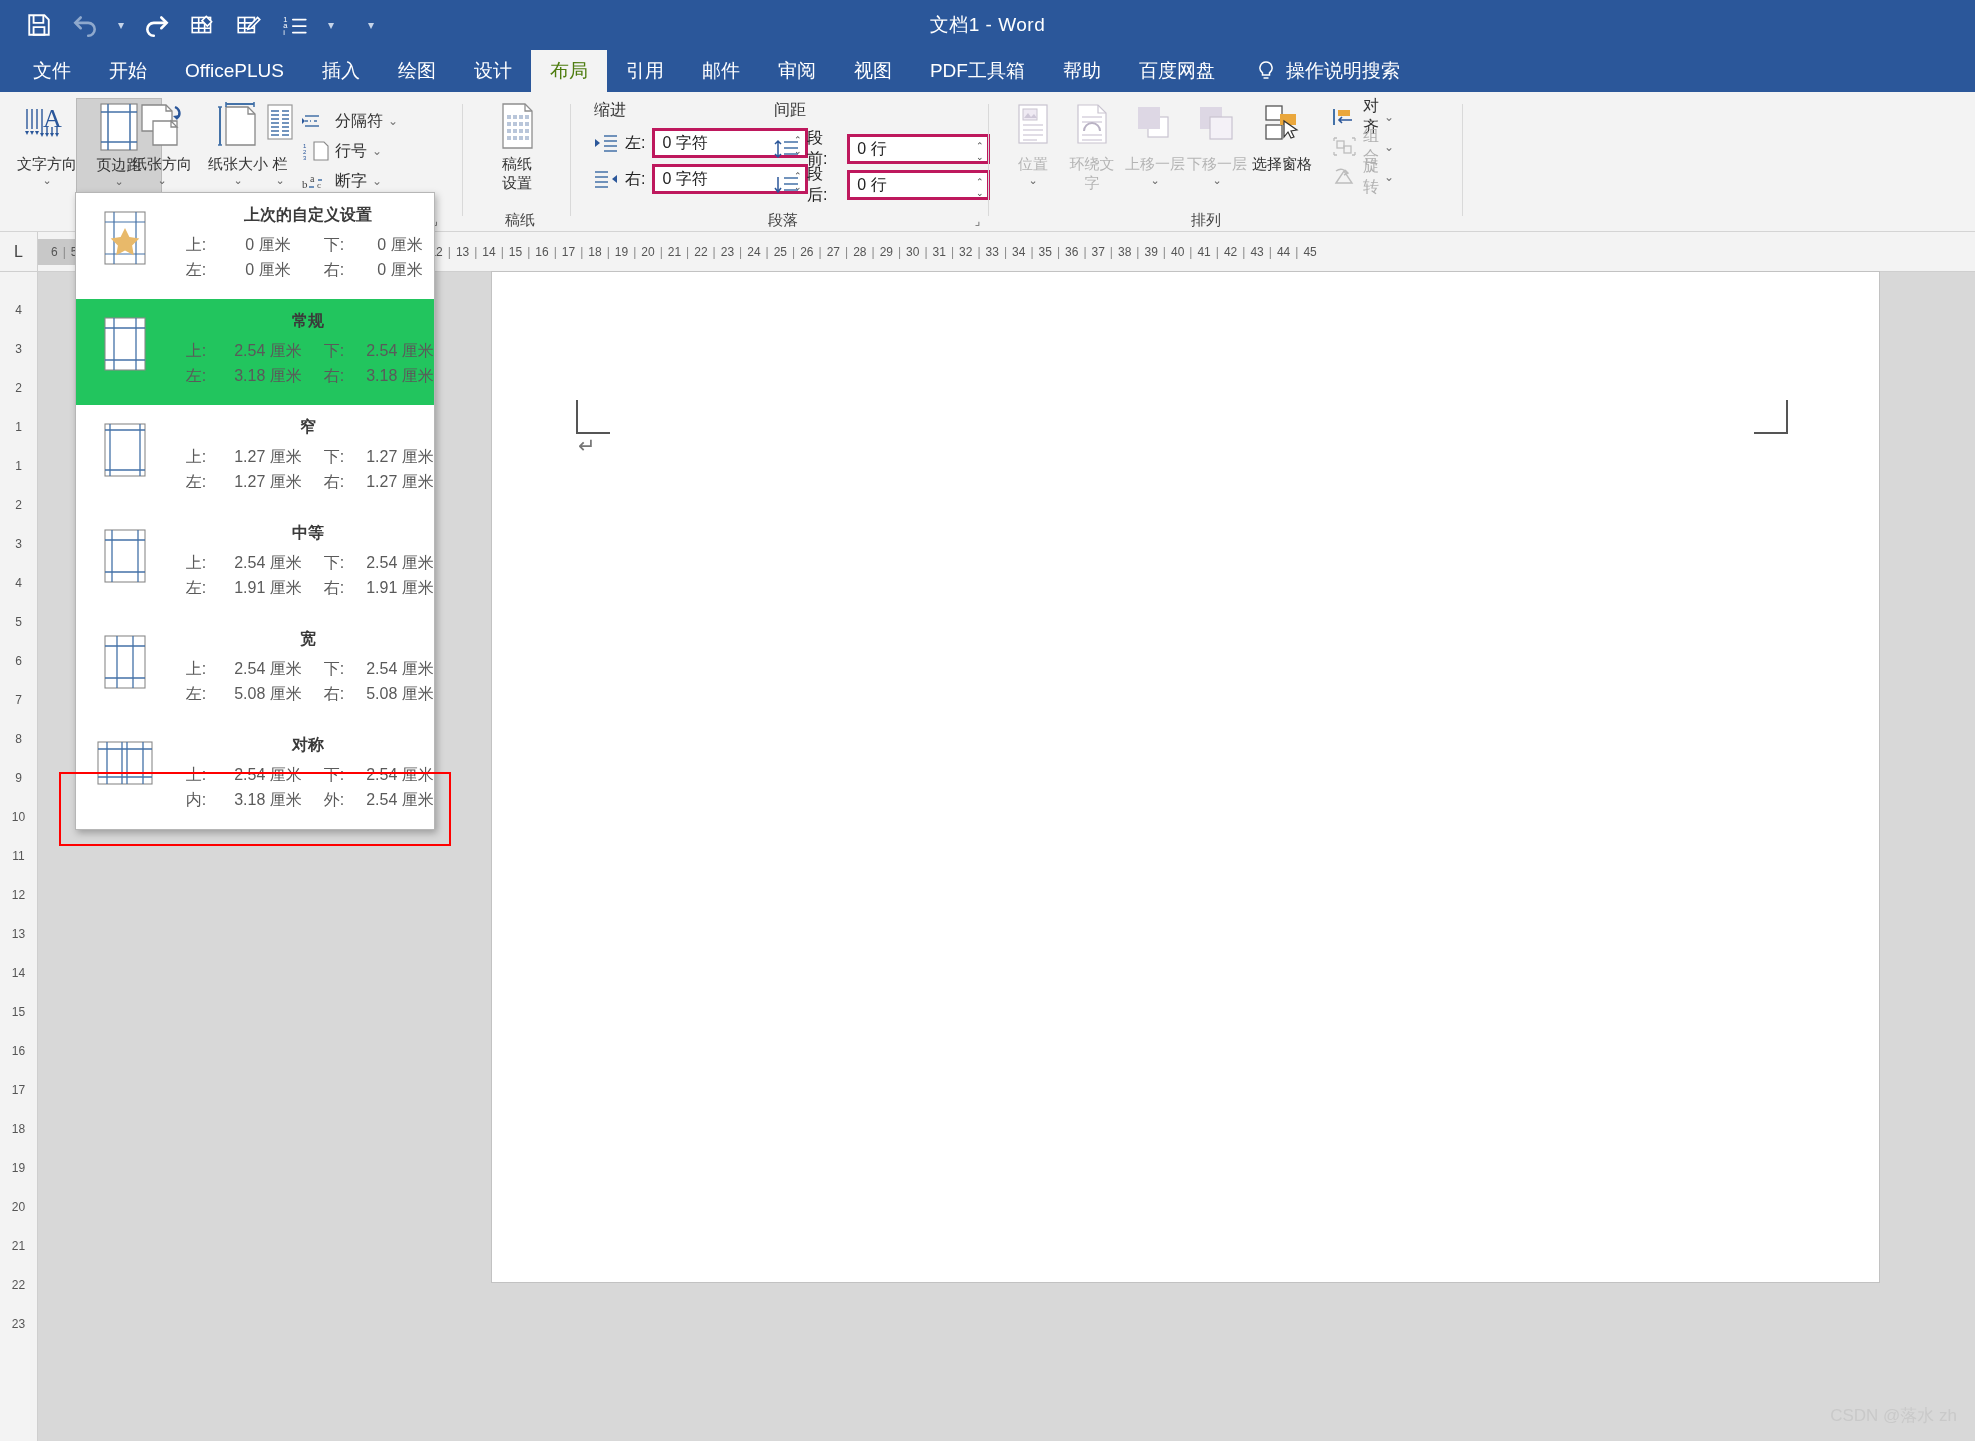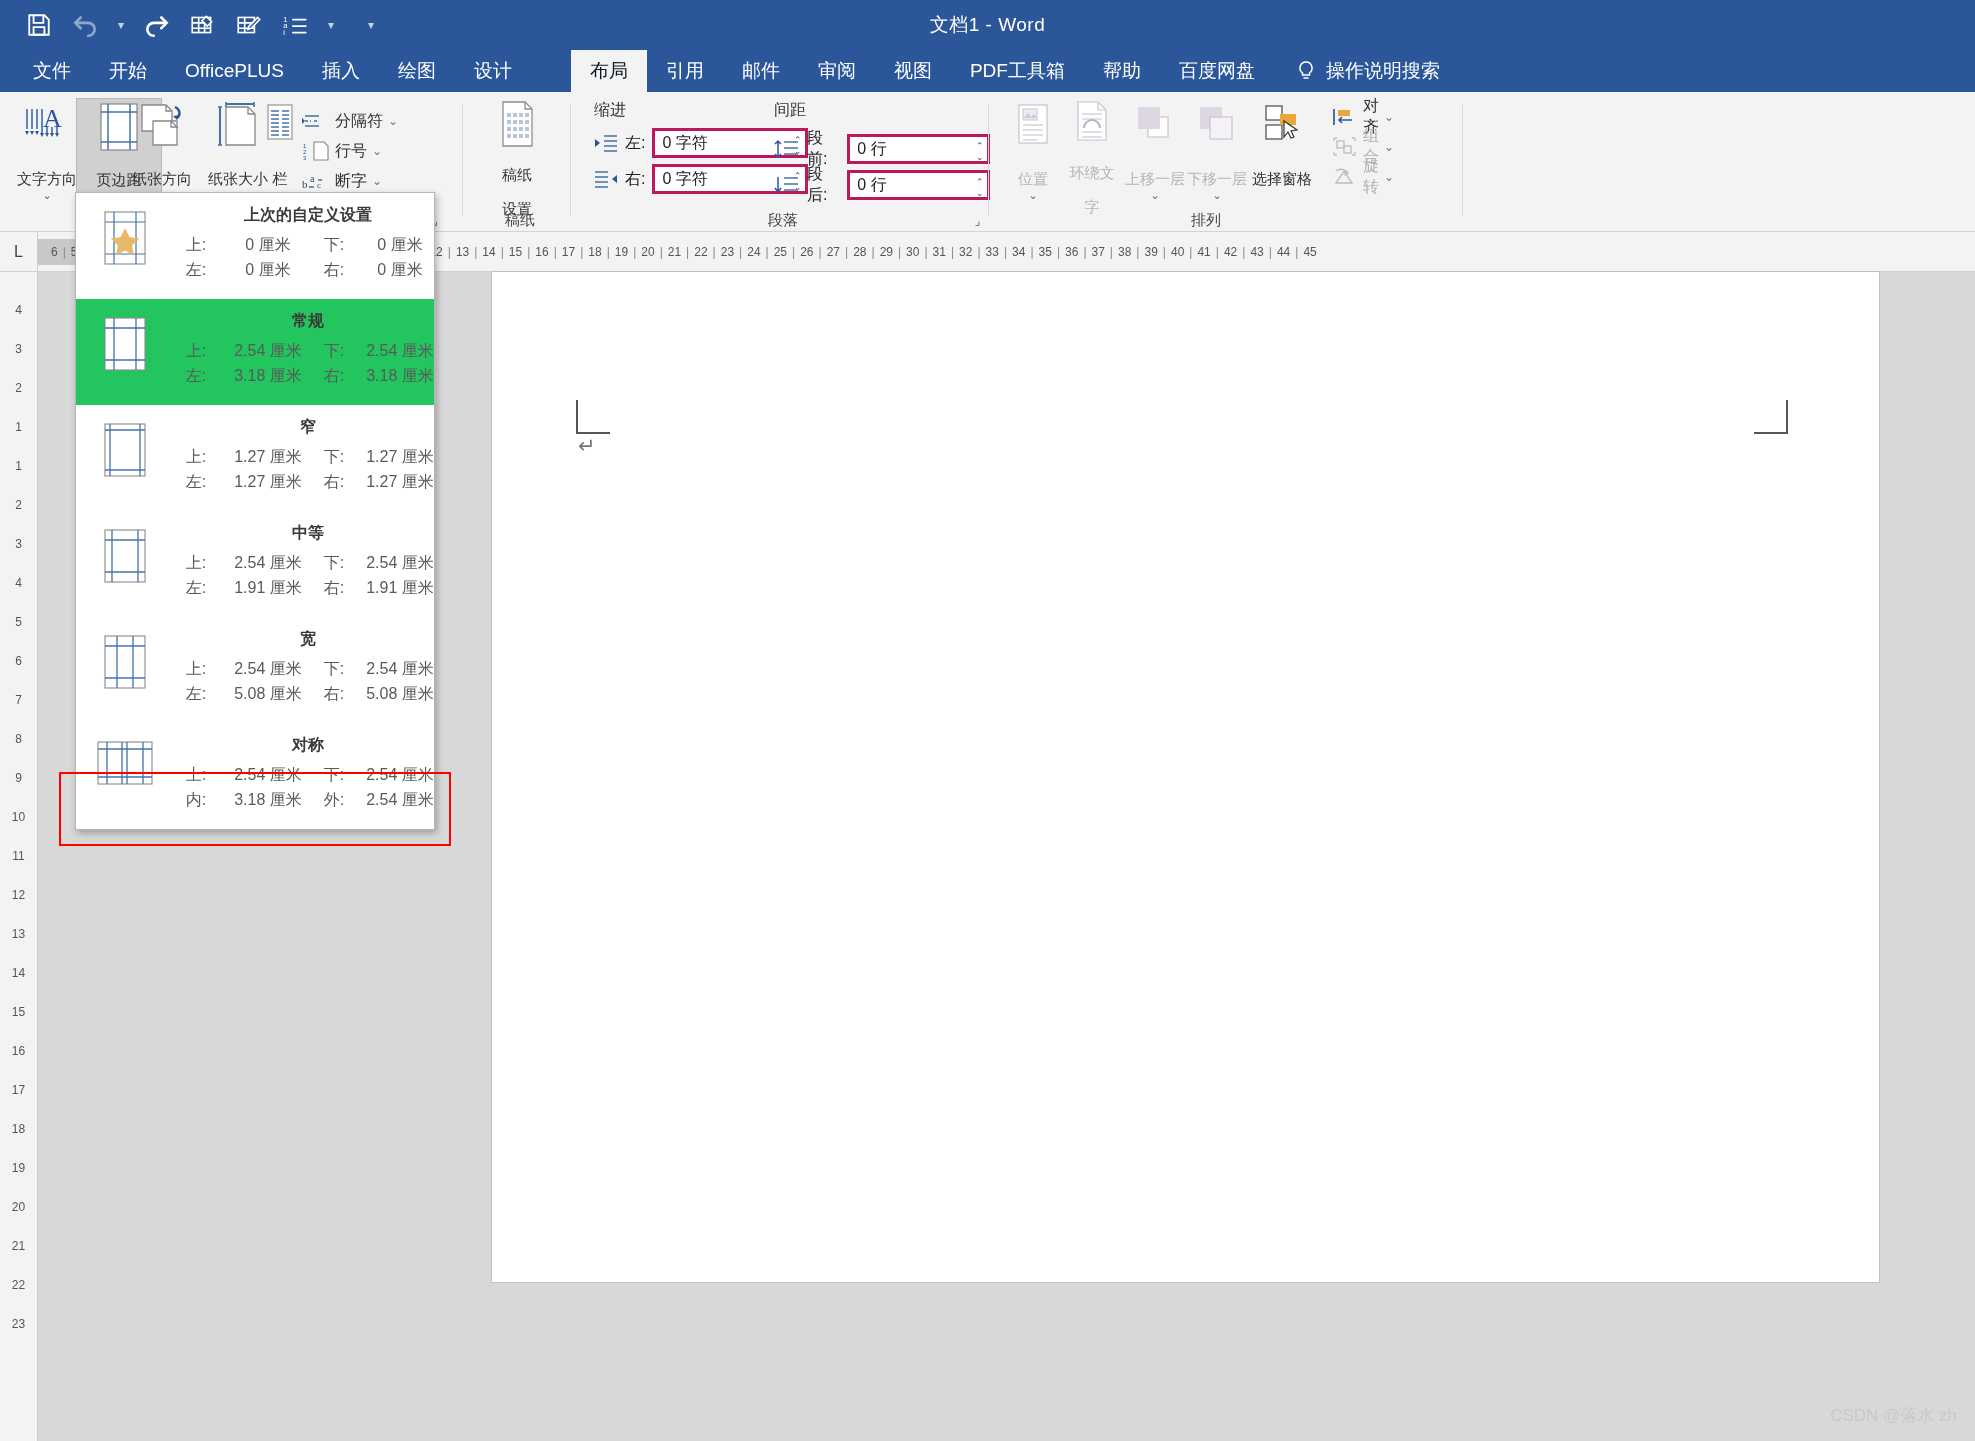--- a/index.html
+++ b/index.html
@@ -40,21 +40,21 @@
   .tabstrip {
     position: absolute; left: 0; top: 50px; width: 1975px; height: 42px;
     background: #2b579a;
     display: flex; align-items: flex-end; padding-left: 14px;
   }
   .tab {
     height: 42px; padding: 0 19px;
     display: flex; align-items: center;
     color: #ffffff; font-size: 19px; white-space: nowrap;
   }
-  .tab.active { background: #f3f3f3; color: #0f172a; margin-left: 40px; }
+  .tab.active { background: #f3f3f3; color: #4d7c0f; }
   .tellme { display: flex; align-items: center; height: 42px; padding-left: 22px; gap: 10px; }
   .tellme .bulb { color: #ffffff; font-size: 19px; }
   .tellme .txt { color: #ffffff; font-size: 19px; }
 
   
   .ribbon {
     position: absolute; left: 0; top: 92px; width: 1975px; height: 140px;
     background: #f3f3f3; border-bottom: 1px solid #d4d4d4;
   }
   .rgroup { position: absolute; top: 0; height: 140px; }
@@ -63,21 +63,21 @@
     text-align: center; font-size: 15px; color: #444;
   }
   .rsep { position: absolute; top: 12px; width: 1px; height: 112px; background: #d9d9d9; }
 
   .bigbtn {
     position: absolute; top: 6px; width: 86px; height: 108px;
     display: flex; flex-direction: column; align-items: center;
     font-size: 15px; color: #333; text-align: center; line-height: 1.1;
   }
   .bigbtn .ico { height: 56px; display:flex; align-items:center; justify-content:center; }
-  .bigbtn .lb { margin-top: 17px; }
+  .bigbtn .lb { margin-top: 2px; }
   .bigbtn .dd { font-size: 11px; color: #666; margin-top: 1px; }
   .bigbtn.sel { background: #d0d0d0; border: 1px solid #b8b8b8; }
   .bigbtn.disabled { color: #b4b4b4; }
 
   .smallbtn {
     position: absolute; height: 30px; display: flex; align-items: center;
     font-size: 16px; color: #333; gap: 5px;
   }
   .smallbtn.disabled { color: #b0b0b0; }
   .smallbtn .cap { font-size: 12px; color: #777; }

